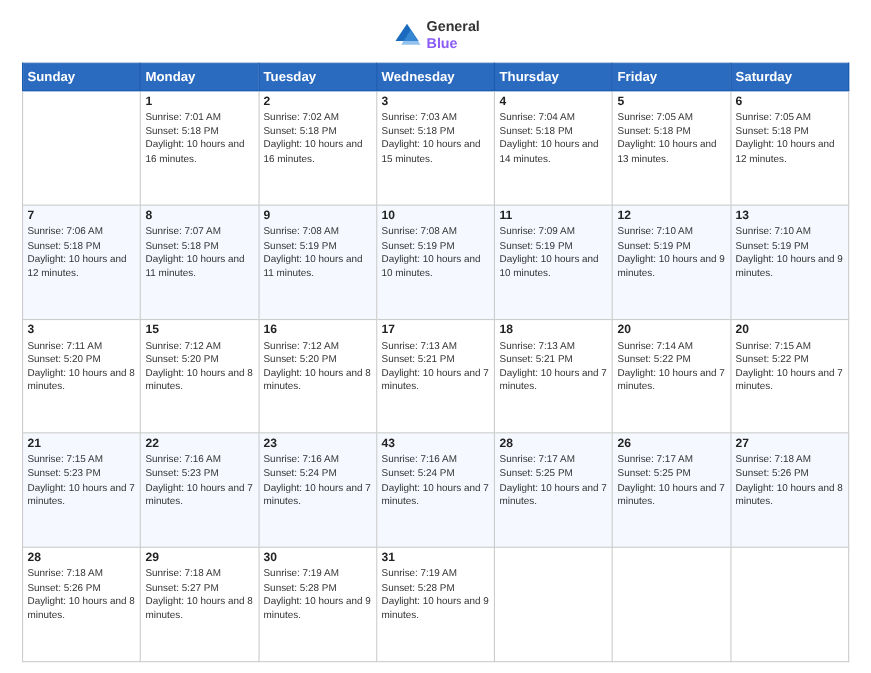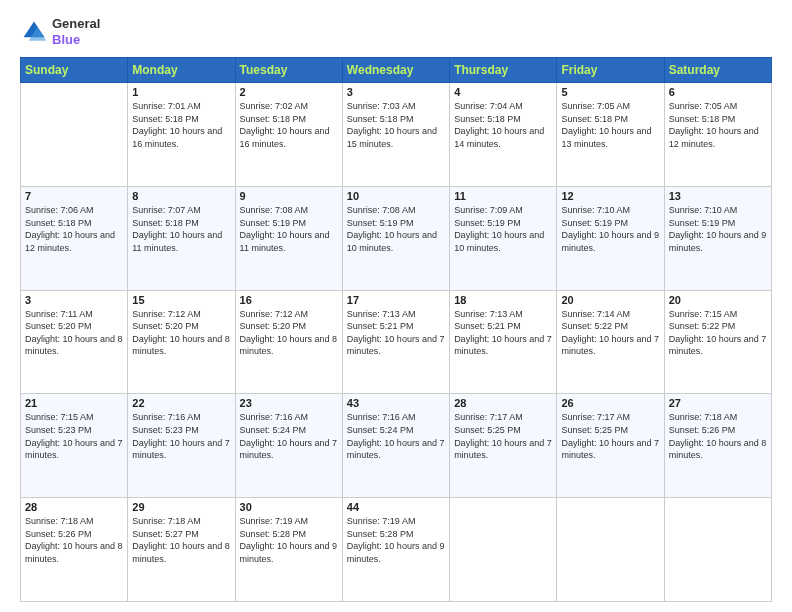--- a/index.html
+++ b/index.html
@@ -12,21 +12,21 @@
     }
     .page {
       width: 792px;
       height: 612px;
       padding: 16px 20px 10px 20px;
       display: flex;
       flex-direction: column;
     }
     .header {
       display: flex;
-      justify-content: space-between;
+      justify-content: center;
       align-items: flex-start;
       margin-bottom: 10px;
     }
     .logo {
       display: flex;
       align-items: center;
       gap: 4px;
     }
     .logo-text {
       font-size: 13px;
@@ -53,21 +53,21 @@
     }
     .calendar {
       flex: 1;
       border: 1px solid #ccc;
       border-collapse: collapse;
       width: 100%;
       table-layout: fixed;
     }
     .calendar th {
       background: #2a6abf;
-      color: #bef264;
+      color: #ffffff;
       font-size: 12px;
       font-weight: bold;
       padding: 5px 4px;
       text-align: left;
       border: 1px solid #1a5aaf;
     }
     .calendar td {
       border: 1px solid #ccc;
       vertical-align: top;
       padding: 3px 4px;
@@ -253,21 +253,21 @@
           </td>
           <td>
             <span class="day-num">29</span>
             <div class="day-info">Sunrise: 7:18 AM<br>Sunset: 5:27 PM<br>Daylight: 10 hours and 8 minutes.</div>
           </td>
           <td>
             <span class="day-num">30</span>
             <div class="day-info">Sunrise: 7:19 AM<br>Sunset: 5:28 PM<br>Daylight: 10 hours and 9 minutes.</div>
           </td>
           <td>
-            <span class="day-num">44</span>
+            <span class="day-num">31</span>
             <div class="day-info">Sunrise: 7:19 AM<br>Sunset: 5:28 PM<br>Daylight: 10 hours and 9 minutes.</div>
           </td>
           <td class="empty-cell"></td>
           <td class="empty-cell"></td>
           <td class="empty-cell"></td>
         </tr>
       </tbody>
   </table>
 </div>
 

